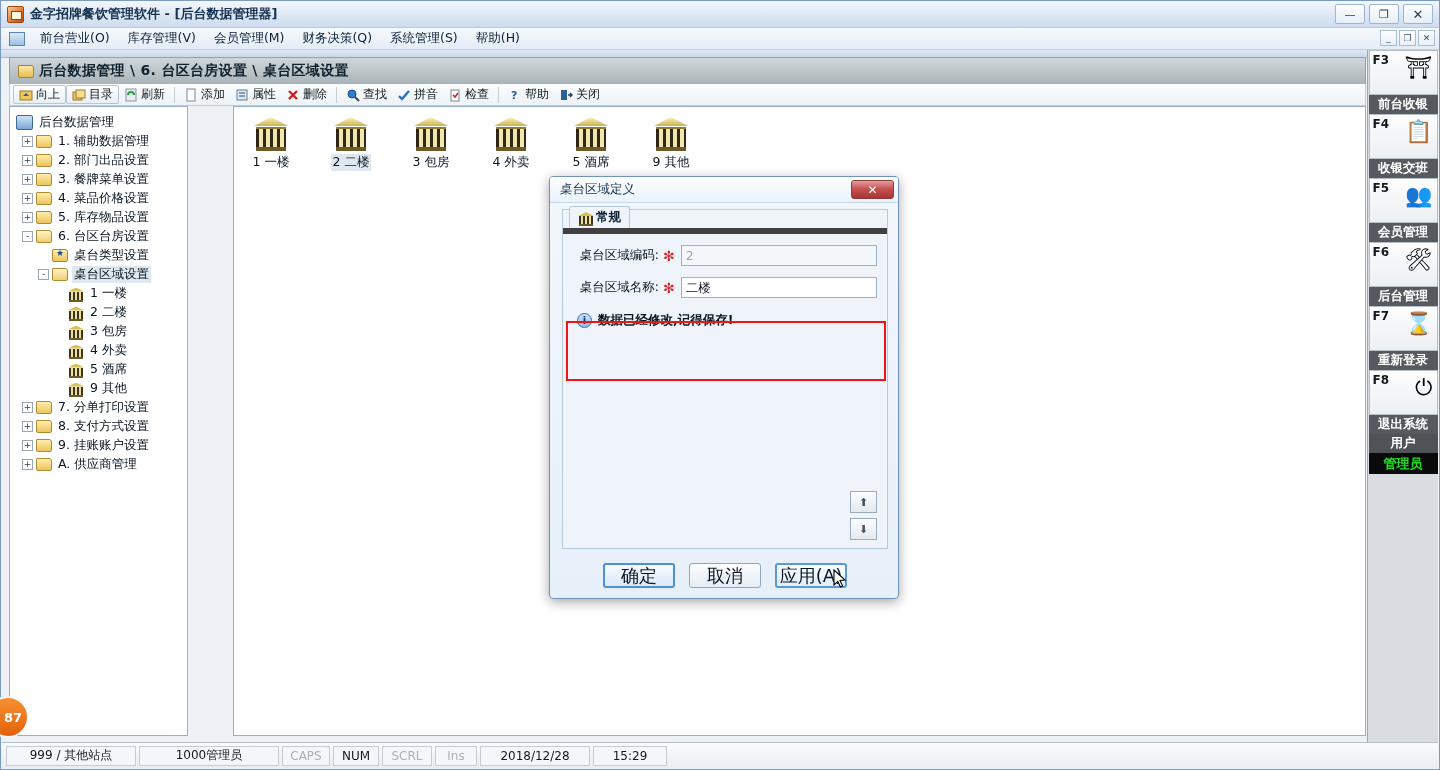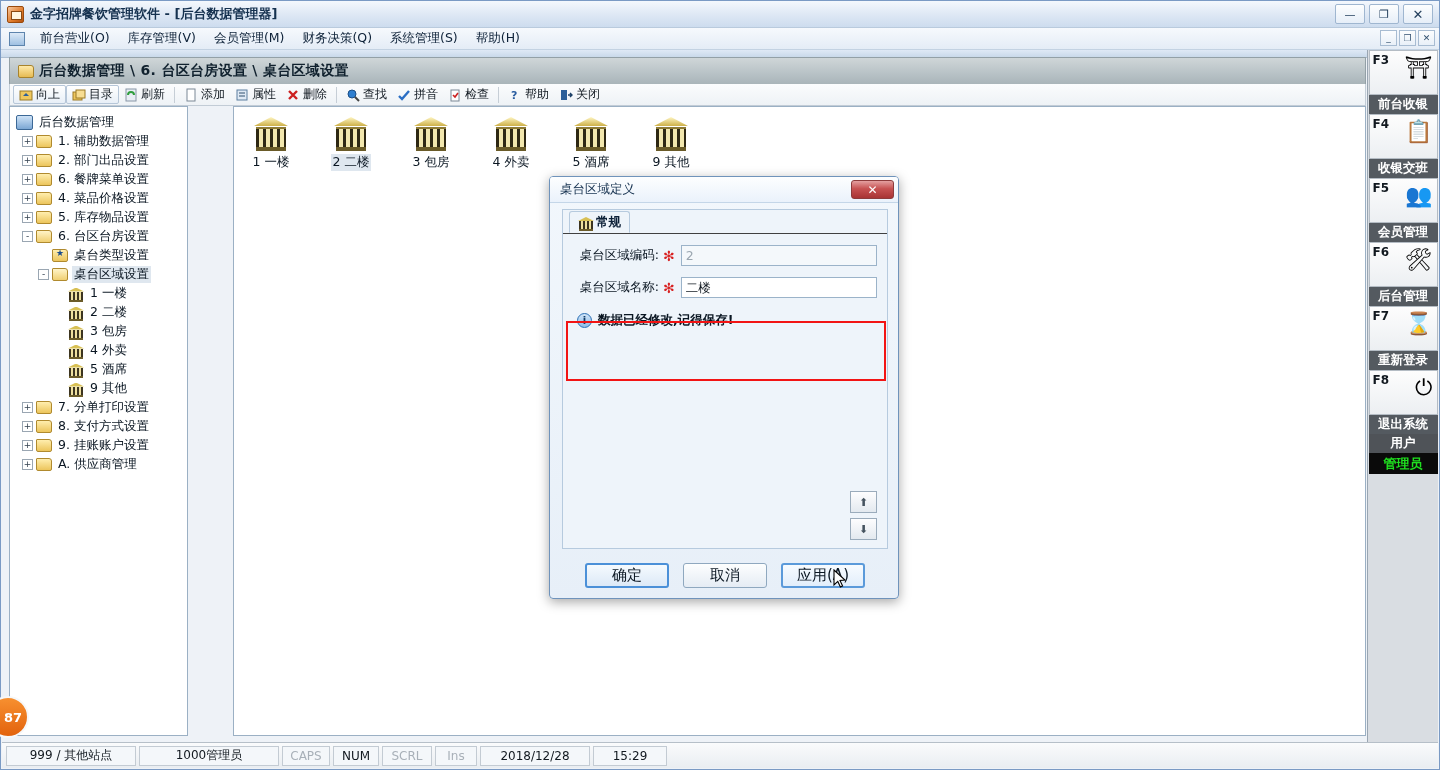--- a/index.html
+++ b/index.html
@@ -130,21 +130,21 @@
   }
   .dlg-title{height:26px;display:flex;align-items:center;
     background:linear-gradient(#fdfeff,#eaf2fb);border-bottom:1px solid #c4d6e8;
     border-radius:3px 3px 0 0;padding-left:10px;}
   .dlg-title-text{font-size:12.5px;color:#15314f;}
   .dlg-close{position:absolute;right:4px;top:3px;width:43px;height:19px;border-radius:3px;
     border:1px solid #8d3b3b;background:linear-gradient(#e4a0a0,#c75252 45%,#a83434);
     color:#fff;font-size:12px;font-weight:bold;display:flex;align-items:center;justify-content:center;}
   .dlg-body{position:absolute;left:12px;top:32px;width:326px;height:340px;
     background:#eef4fa;border:1px solid #b6cade;}
-  .tabstrip{height:24px;border-bottom:1px solid #404040;display:flex;align-items:flex-end;padding-left:6px;}
+  .tabstrip{height:24px;border-bottom:6px solid #404040;display:flex;align-items:flex-end;padding-left:6px;}
   .tab{display:flex;align-items:center;height:22px;padding:0 8px;
     background:#eef4fa;border:1px solid #b6cade;border-bottom:1px solid #eef4fa;
     border-radius:3px 3px 0 0;font-size:12.5px;color:#0d2138;font-weight:bold;}
   .tab .ico-bank{width:14px;height:12px;}
   .form-row{display:flex;align-items:center;margin:11px 10px 0 10px;}
   .f-label{width:86px;text-align:right;font-size:12.5px;color:#0a1622;}
   .req{color:#d82020;font-size:14px;font-weight:bold;margin:0 6px 0 4px;}
   .f-input{flex:1;height:21px;border:1px solid #9bb3c9;background:#fff;
     font-size:12.5px;color:#101820;padding:2px 4px;line-height:16px;}
   .f-input.ro{background:#f4f8fb;color:#9aa6b0;}
@@ -163,22 +163,22 @@
   .info-ico{width:15px;height:15px;border-radius:50%;border:1px solid #2a6fb5;
     background:linear-gradient(#cfe4f8,#8fbde8);color:#123c66;font-size:10px;font-weight:bold;
     display:flex;align-items:center;justify-content:center;margin-right:6px;}
   .note-text{font-size:12.5px;font-weight:bold;color:#0a1622;}
   .arrow-btns{position:absolute;right:10px;bottom:8px;display:flex;flex-direction:column;gap:5px;}
   .arrow-btn{width:27px;height:22px;border:1px solid #9aabbb;
     background:linear-gradient(#fdfdfe,#e3e9ef);display:flex;align-items:center;justify-content:center;
     font-size:11px;color:#45535f;}
   .dlg-footer{position:absolute;left:0;bottom:10px;width:350px;display:flex;
     justify-content:center;gap:14px;}
-  .dbtn{width:84px;height:25px;border:1px solid #8fa8bf;border-radius:3px;
-    background:linear-gradient(#fdfefe,#e5ecf4);font-size:15px;color:#0a1622;
+  .dbtn{width:72px;height:25px;border:1px solid #8fa8bf;border-radius:3px;
+    background:linear-gradient(#fdfefe,#e5ecf4);font-size:18px;color:#0a1622;
     display:flex;align-items:center;justify-content:center;margin-top:15px;}
   .dbtn.default{border:2px solid #4b90d8;background:linear-gradient(#f5fafe,#dce9f7);}
   .dbtn.focus{border:2px solid #5b9ada;background:linear-gradient(#f7fbff,#e2eefb);}
   .cursor{position:absolute;left:832px;top:568px;width:14px;height:20px;z-index:40;}
 
   
   .sidebar{position:absolute;right:1px;top:49px;width:71px;height:700px;background:#d9dde2;
     border-left:1px solid #9aa6b2;}
   .sb-btn{width:69px;height:45px;margin:0 auto;background:linear-gradient(#fdfdfd,#eceff2);
     border:1px solid #b4bcc4;position:relative;}
@@ -355,21 +355,21 @@
           <span class="lbl">1. 辅助数据管理</span>
         </div>
         <div class="tnode" style="padding-left:6px">
           <span class="exp">+</span>
           <span class="ico-folder"></span>
           <span class="lbl">2. 部门出品设置</span>
         </div>
         <div class="tnode" style="padding-left:6px">
           <span class="exp">+</span>
           <span class="ico-folder"></span>
-          <span class="lbl">6. 餐牌菜单设置</span>
+          <span class="lbl">3. 餐牌菜单设置</span>
         </div>
         <div class="tnode" style="padding-left:6px">
           <span class="exp">+</span>
           <span class="ico-folder"></span>
           <span class="lbl">4. 菜品价格设置</span>
         </div>
         <div class="tnode" style="padding-left:6px">
           <span class="exp">+</span>
           <span class="ico-folder"></span>
           <span class="lbl">5. 库存物品设置</span>

